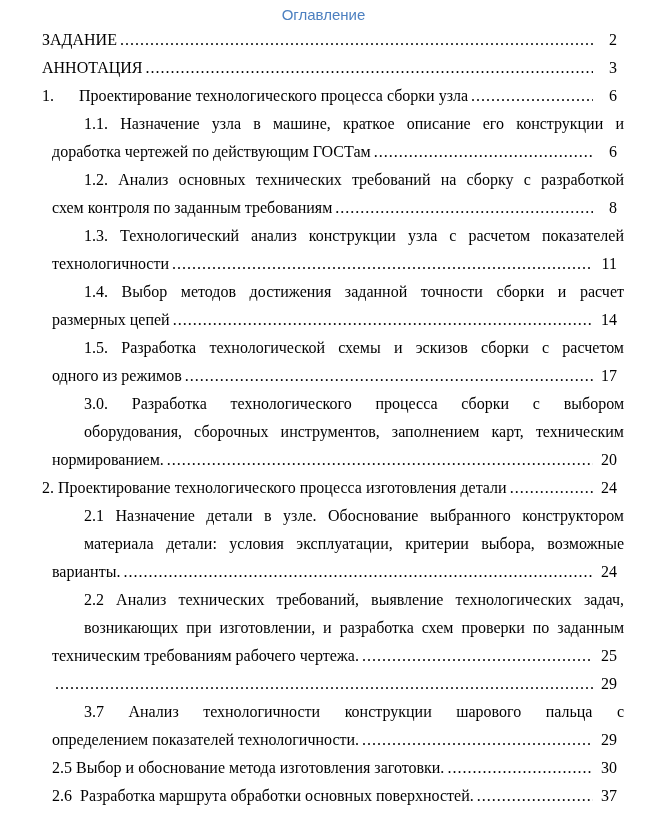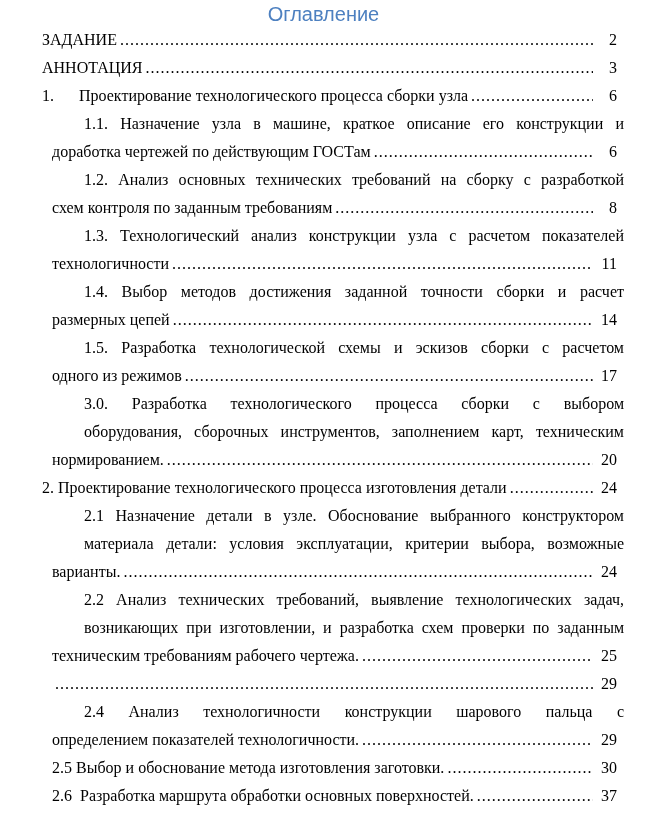--- a/index.html
+++ b/index.html
@@ -16,21 +16,21 @@
     font-family: "Liberation Serif", "DejaVu Serif", serif;
     font-size: 16px;
     color: #000000;
   }
   .doc-title {
     padding-top: 5px;
     height: 19px;
     line-height: 19px;
     text-align: center;
     font-family: "Liberation Sans", "DejaVu Sans", sans-serif;
-    font-size: 20px;
+    font-size: 15px;
   }
   .toc {
     padding: 2px 23px 0 42px;
   }
   .entry { }
   .entry.sub {
     padding-left: 10px;
   }
   .line {
     line-height: 28px;
@@ -170,21 +170,21 @@
           <span class="pagenum">25</span>
         </div>
       </div>
       <div class="entry sub">
         <div class="lastline">
           <span class="dots"></span>
           <span class="pagenum">29</span>
         </div>
       </div>
       <div class="entry sub">
-        <div class="line">2.4 Анализ технологичности конструкции шарового пальца с</div>
+        <div class="line">3.7 Анализ технологичности конструкции шарового пальца с</div>
         <div class="lastline">
           <span class="txt">определением показателей технологичности.</span>
           <span class="dots"></span>
           <span class="pagenum">29</span>
         </div>
       </div>
       <div class="entry sub">
         <div class="lastline">
           <span class="txt">2.5 Выбор и обоснование метода изготовления заготовки.</span>
           <span class="dots"></span>

